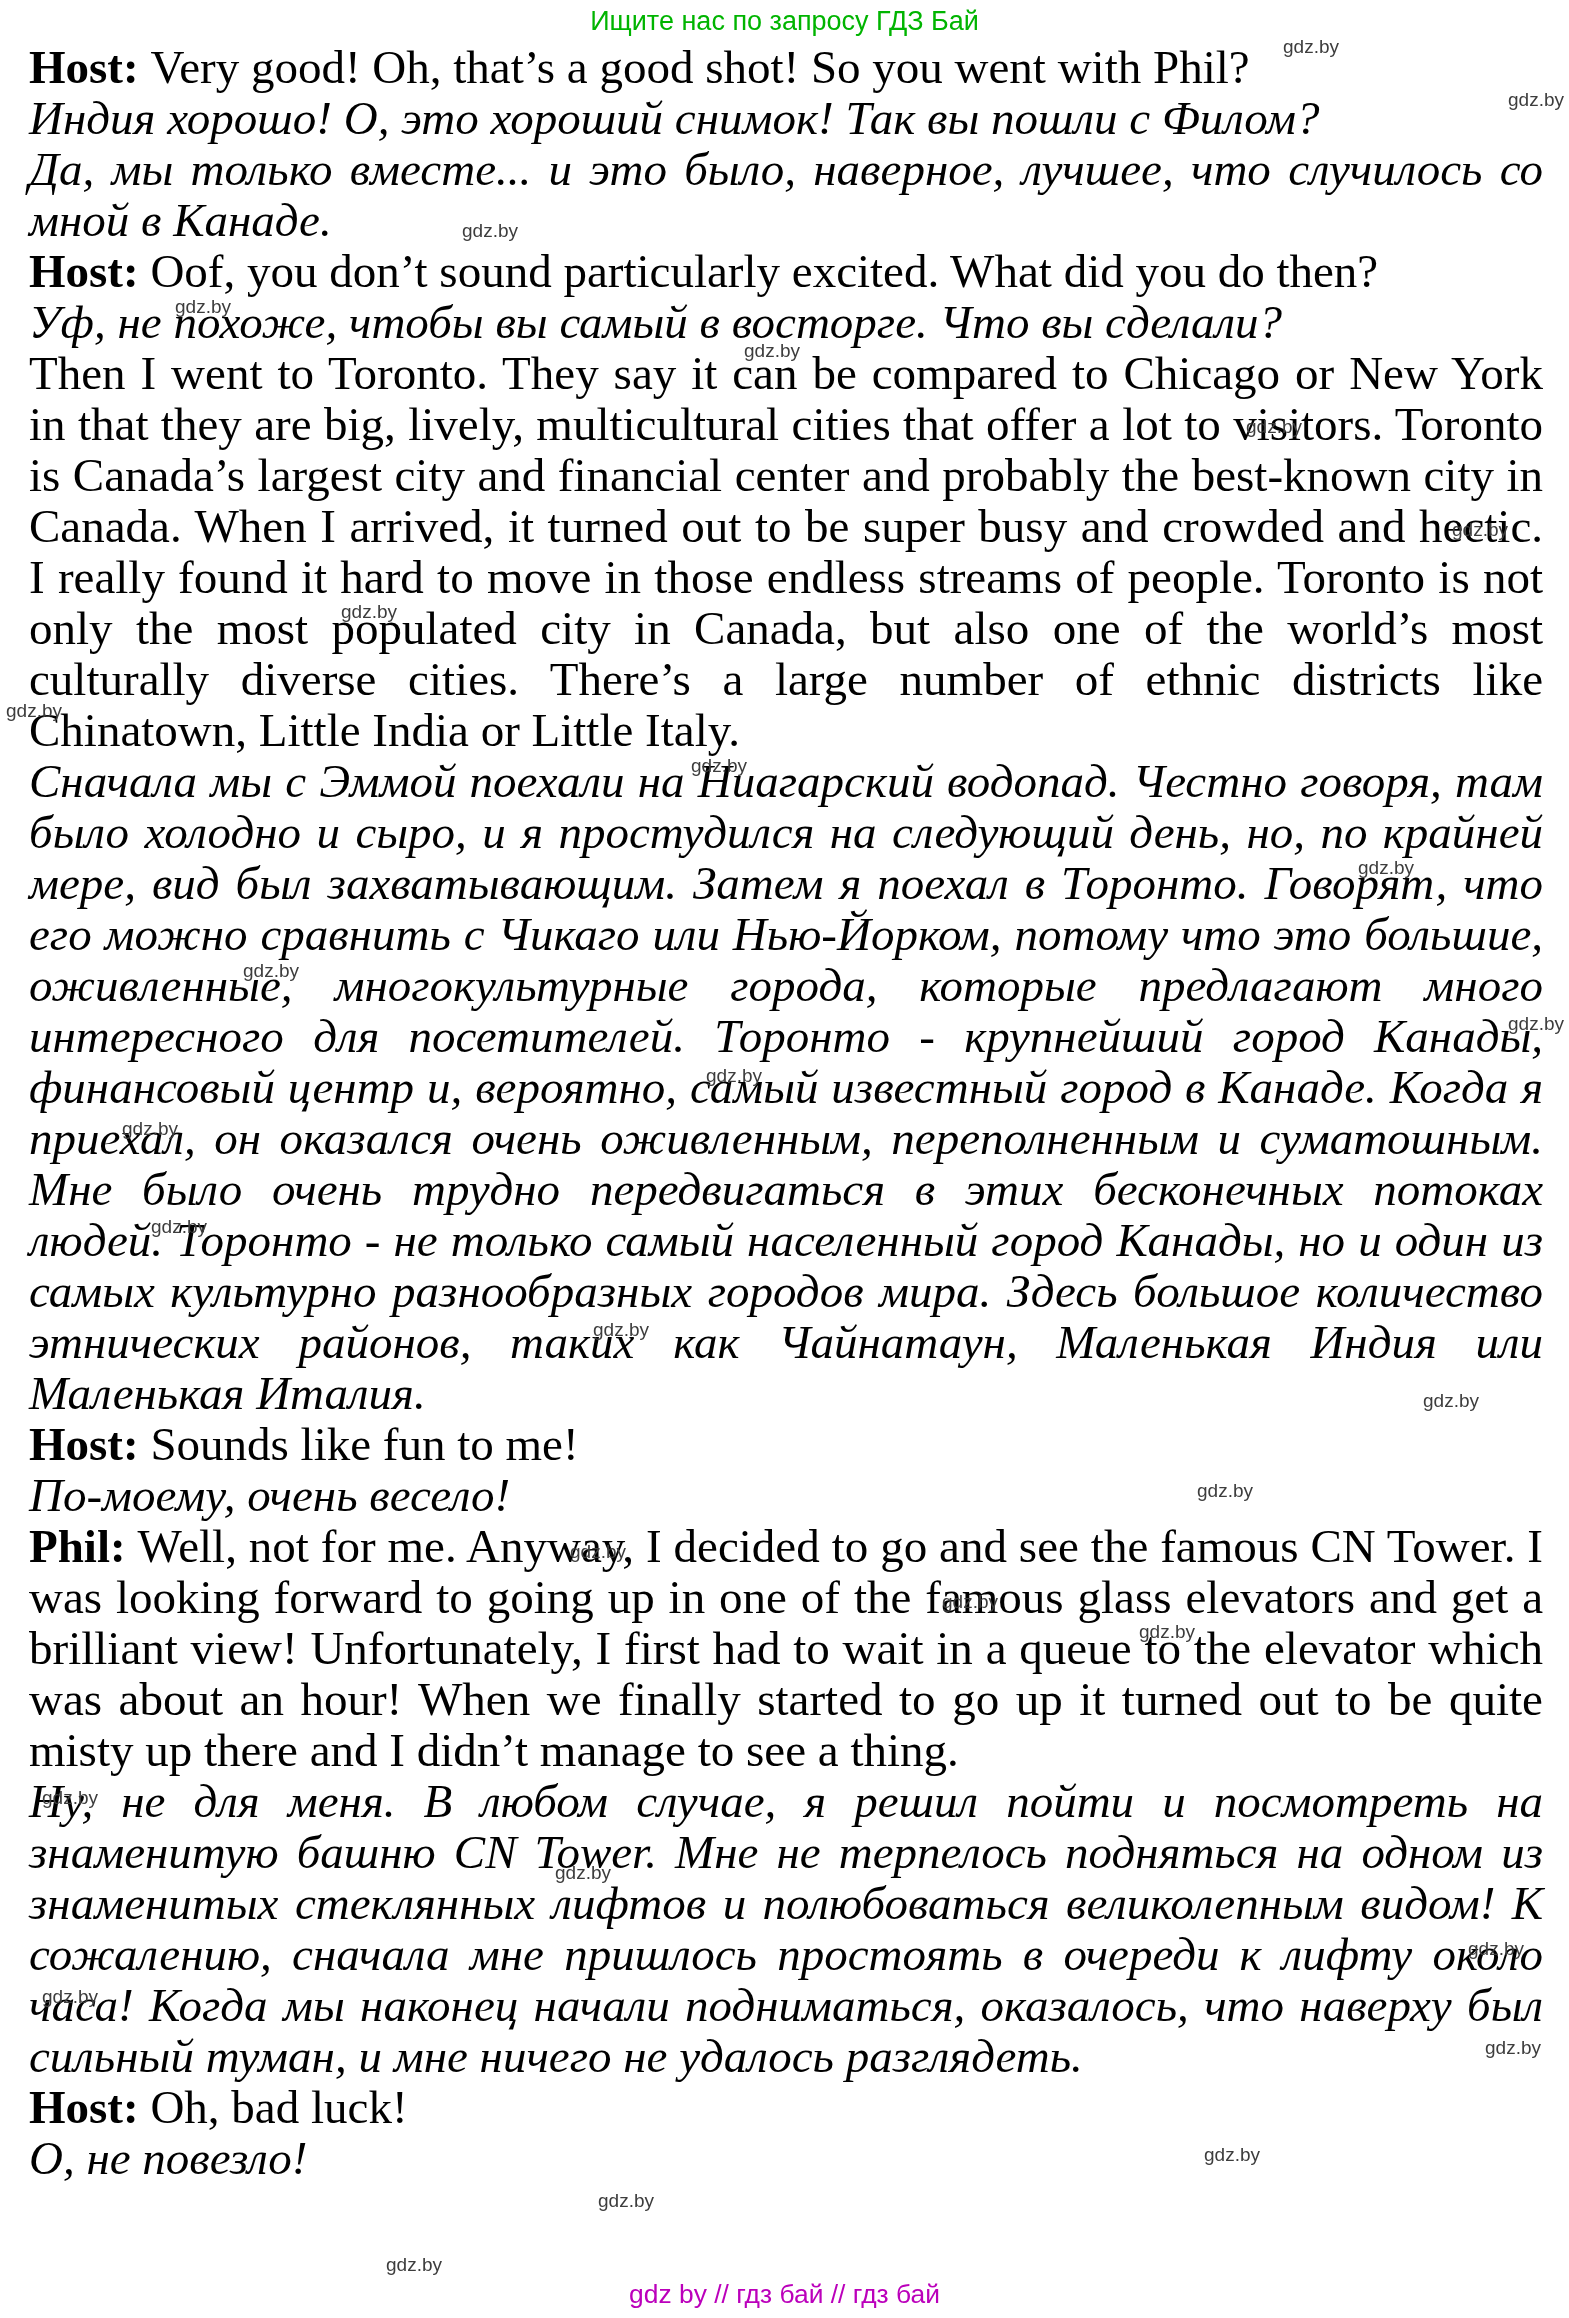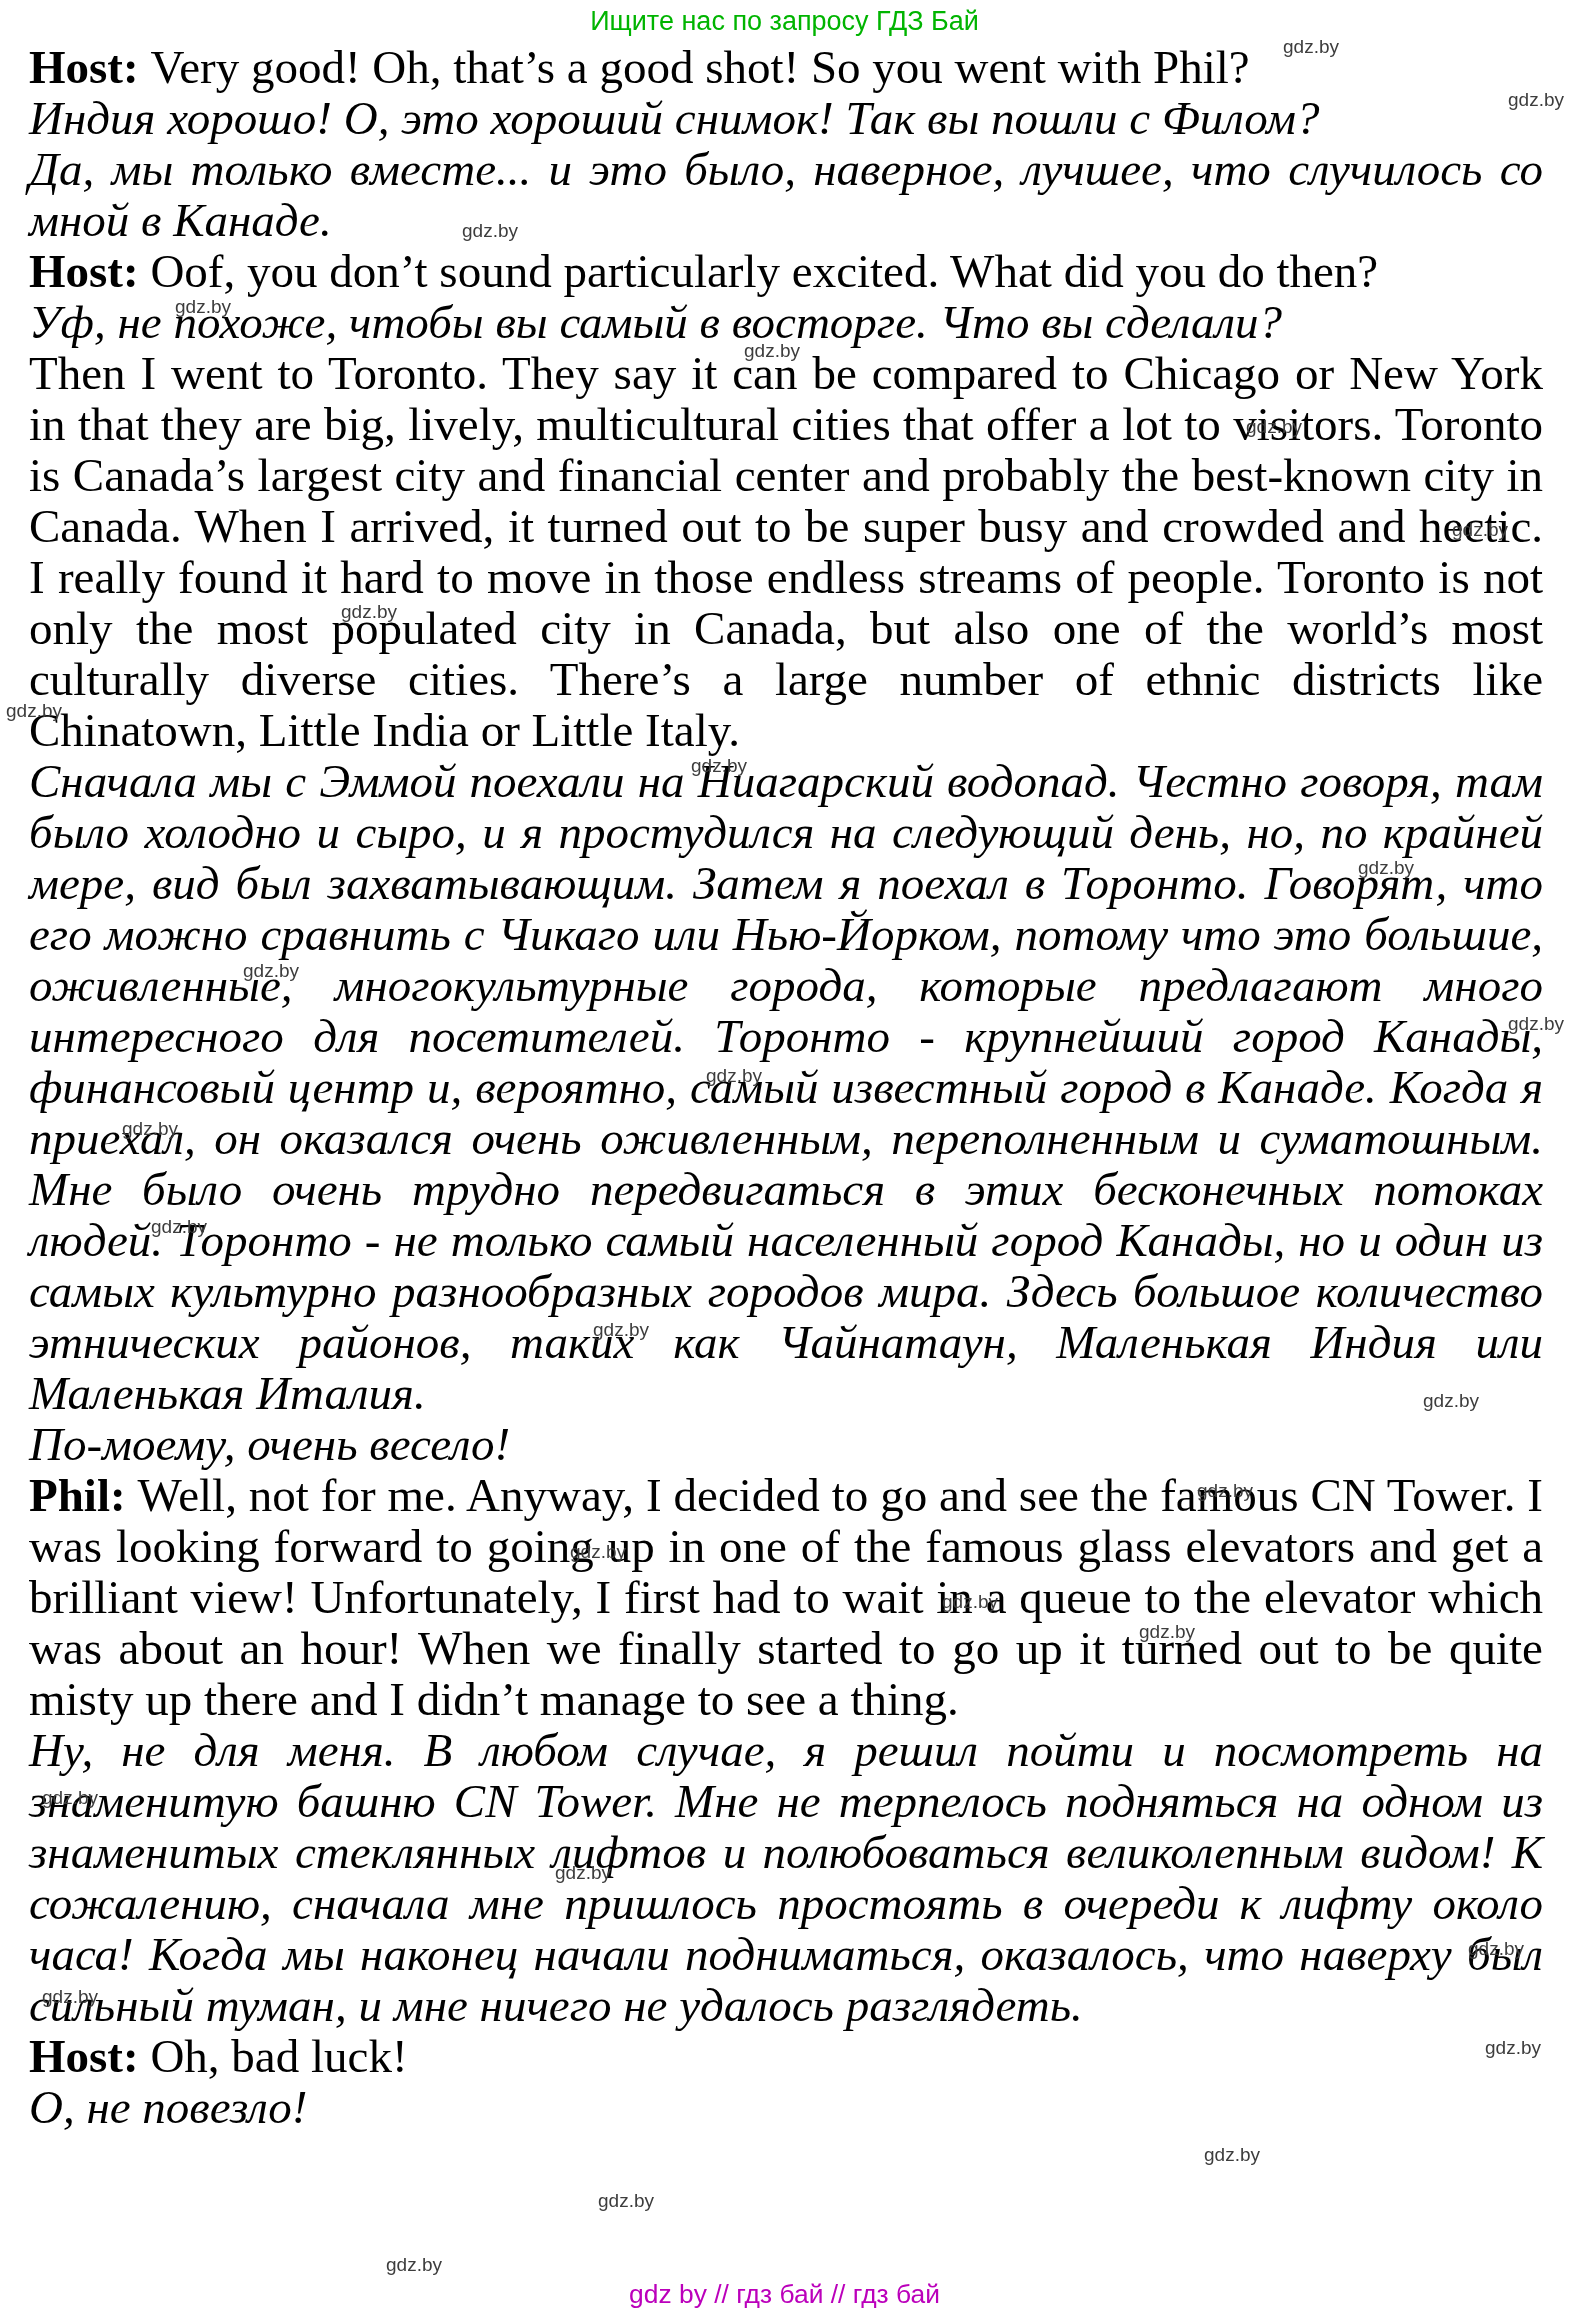--- a/index.html
+++ b/index.html
@@ -62,20 +62,21 @@
   <div class="promo" style="color: rgb(0, 180, 0);">Ищите нас по запросу ГДЗ Бай</div>
 
   <div class="dialogue">
       <p class="line en"><b class="speaker">Host: </b><span>Very good! Oh, that’s a good shot! So you went with Phil?</span></p>
       <p class="line ru"><span>Индия хорошо! О, это хороший снимок! Так вы пошли с Филом?</span></p>
       <p class="line ru"><span>Да, мы только вместе... и это было, наверное, лучшее, что случилось со мной в Канаде.</span></p>
       <p class="line en"><b class="speaker">Host: </b><span>Oof, you don’t sound particularly excited. What did you do then?</span></p>
       <p class="line ru"><span>Уф, не похоже, чтобы вы самый в восторге. Что вы сделали?</span></p>
       <p class="line en"><span>Then I went to Toronto. They say it can be compared to Chicago or New York in that they are big, lively, multicultural cities that offer a lot to visitors. Toronto is Canada’s largest city and financial center and probably the best-known city in Canada. When I arrived, it turned out to be super busy and crowded and hectic. I really found it hard to move in those endless streams of people. Toronto is not only the most populated city in Canada, but also one of the world’s most culturally diverse cities. There’s a large number of ethnic districts like Chinatown, Little India or Little Italy.</span></p>
       <p class="line ru"><span>Сначала мы с Эммой поехали на Ниагарский водопад. Честно говоря, там было холодно и сыро, и я простудился на следующий день, но, по крайней мере, вид был захватывающим. Затем я поехал в Торонто. Говорят, что его можно сравнить с Чикаго или Нью-Йорком, потому что это большие, оживленные, многокультурные города, которые предлагают много интересного для посетителей. Торонто - крупнейший город Канады, финансовый центр и, вероятно, самый известный город в Канаде. Когда я приехал, он оказался очень оживленным, переполненным и суматошным. Мне было очень трудно передвигаться в этих бесконечных потоках людей. Торонто - не только самый населенный город Канады, но и один из самых культурно разнообразных городов мира. Здесь большое количество этнических районов, таких как Чайнатаун, Маленькая Индия или Маленькая Италия.</span></p>
+      <p class="line en"><b class="speaker">Host: </b><span>Sounds like fun to me!</span></p>
       <p class="line ru"><span>По-моему, очень весело!</span></p>
       <p class="line en"><b class="speaker">Phil: </b><span>Well, not for me. Anyway, I decided to go and see the famous CN Tower. I was looking forward to going up in one of the famous glass elevators and get a brilliant view! Unfortunately, I first had to wait in a queue to the elevator which was about an hour! When we finally started to go up it turned out to be quite misty up there and I didn’t manage to see a thing.</span></p>
       <p class="line ru"><span>Ну, не для меня. В любом случае, я решил пойти и посмотреть на знаменитую башню CN Tower. Мне не терпелось подняться на одном из знаменитых стеклянных лифтов и полюбоваться великолепным видом! К сожалению, сначала мне пришлось простоять в очереди к лифту около часа! Когда мы наконец начали подниматься, оказалось, что наверху был сильный туман, и мне ничего не удалось разглядеть.</span></p>
       <p class="line en"><b class="speaker">Host: </b><span>Oh, bad luck!</span></p>
       <p class="line ru"><span>О, не повезло!</span></p>
     </div>
 
   <div class="footer" style="color: rgb(187, 0, 187);">gdz by  //  гдз бай  //  гдз бай</div>
 
   <div class="wm-layer">

